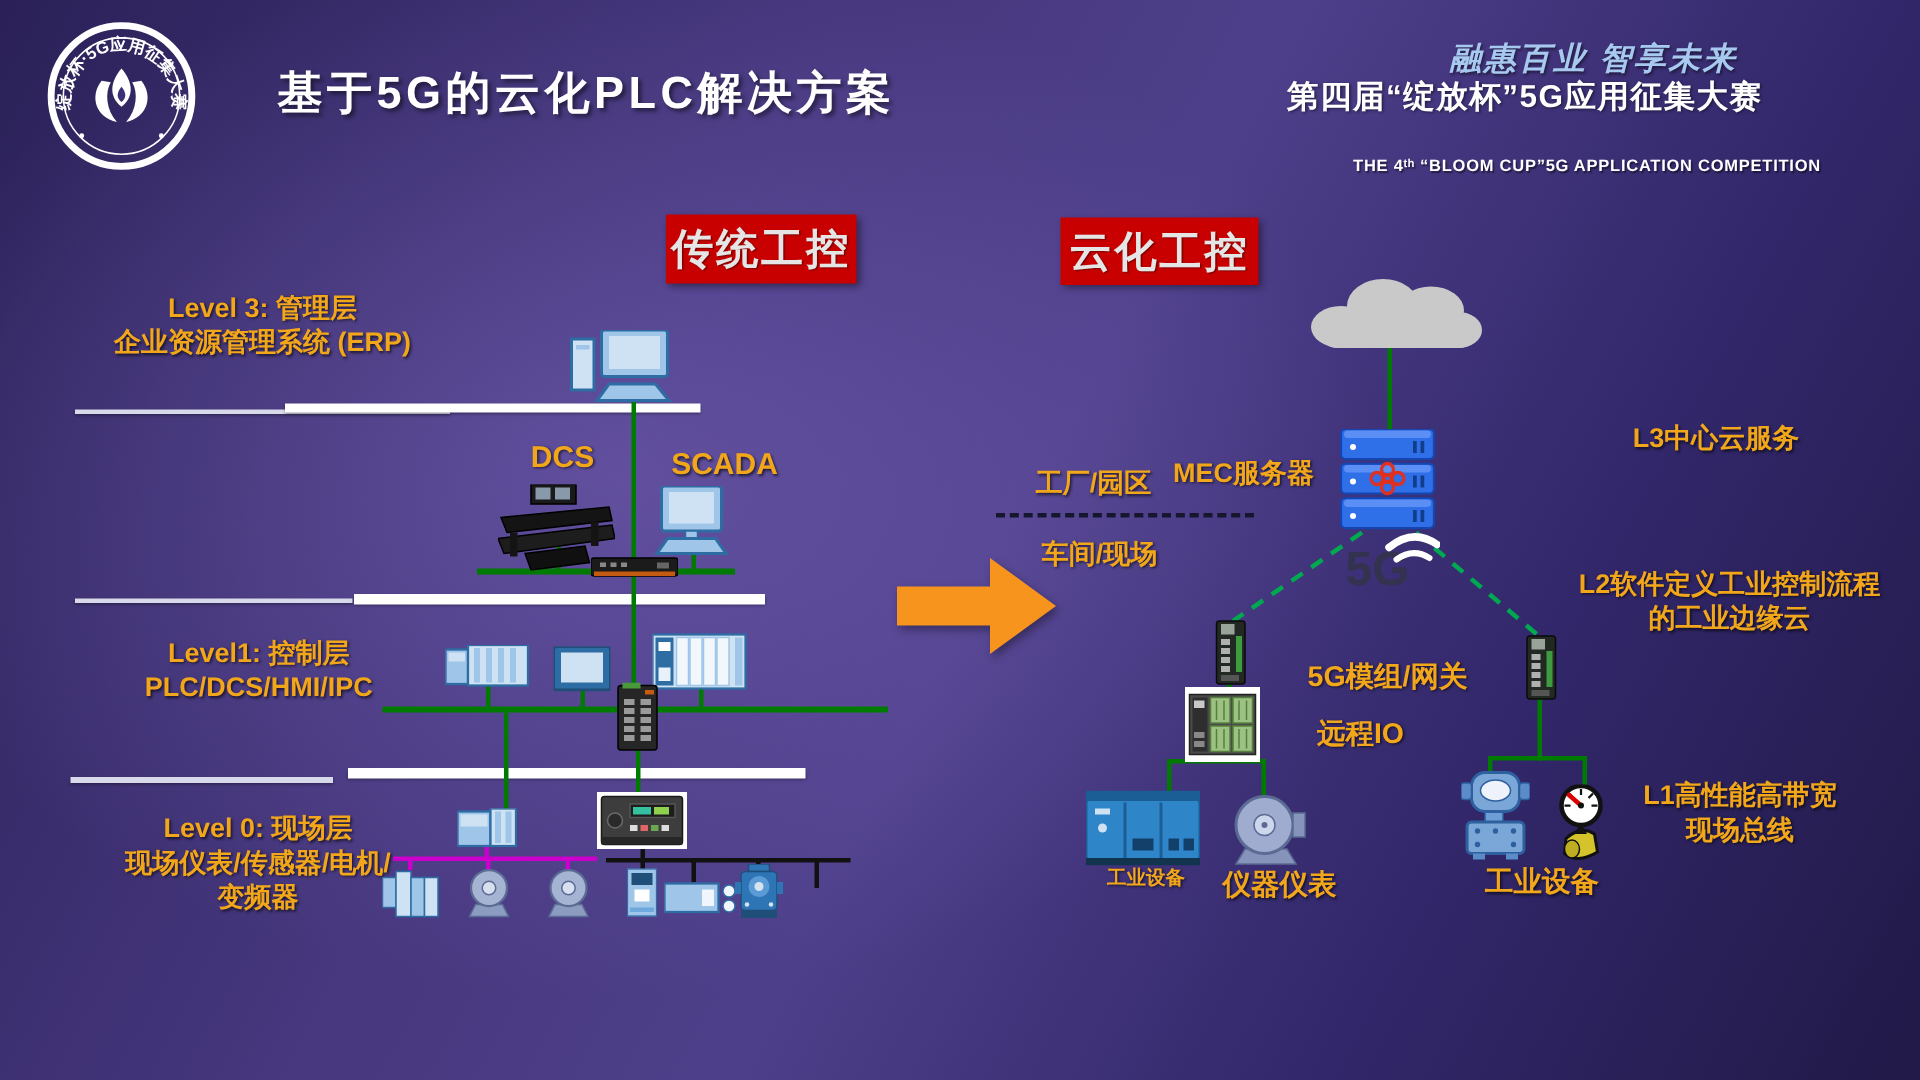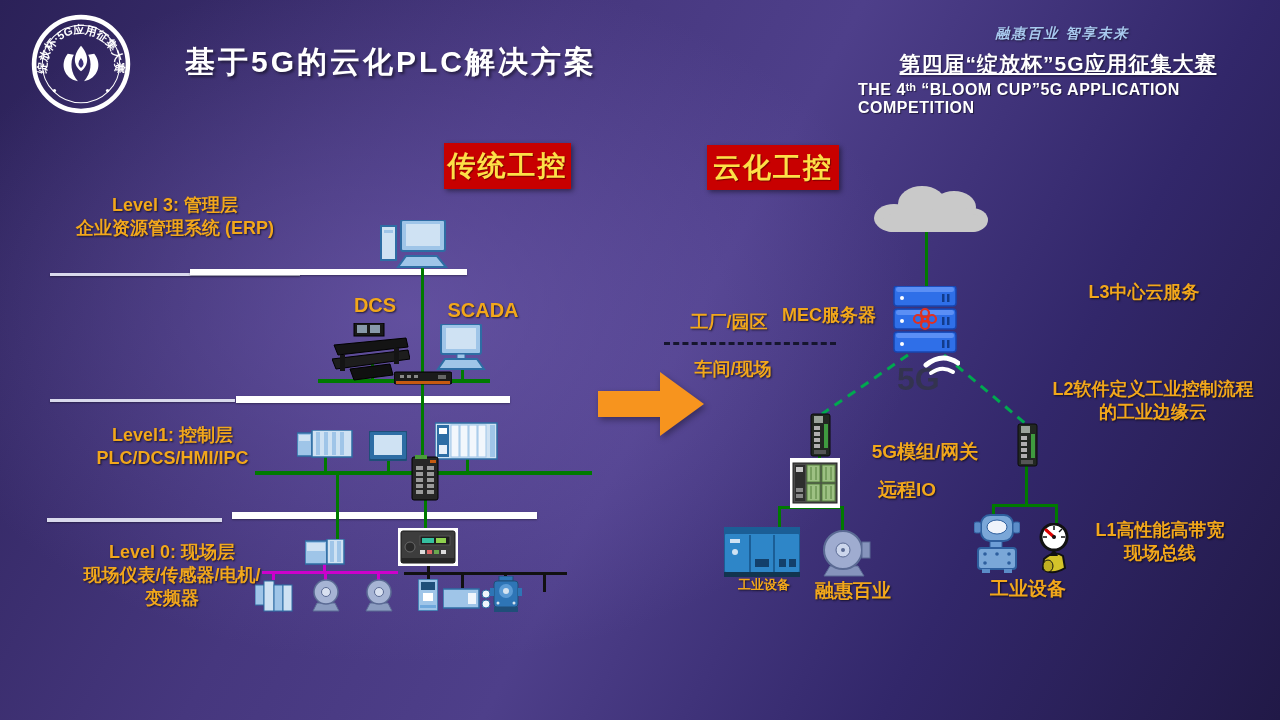--- a/index.html
+++ b/index.html
@@ -6,36 +6,36 @@
   .slide{
     position:relative;width:1280px;height:720px;overflow:hidden;
     font-family:"Liberation Sans","DejaVu Sans",sans-serif;
     background:
       radial-gradient(ellipse 820px 560px at 32% 44%, rgba(120,100,185,.55) 0%, rgba(120,100,185,0) 62%),
       linear-gradient(118deg,#2b2158 0%,#46377e 34%,#4e3f8a 52%,#32276a 76%,#211947 100%);
   }
   .abs{position:absolute;}
   .olabel{color:#F2A71B;font-weight:bold;font-size:18px;text-align:center;
           line-height:1.28;text-shadow:1px 1px 2px rgba(0,0,0,.65);}
-  .badge{background:#C80000;color:#fde047;font-weight:bold;font-size:28px;letter-spacing:2px;
+  .badge{background:#C80000;color:#e5e5e5;font-weight:bold;font-size:28px;letter-spacing:2px;
          display:flex;align-items:center;justify-content:center;
          box-shadow:2px 2px 5px rgba(0,0,0,.45);text-shadow:1px 1px 1px rgba(0,0,0,.4);}
   .wline{background:#fff;box-shadow:0 1px 2px rgba(0,0,0,.35);}
   .wline.thin{background:#d9d9ec;}
   .gline{background:#007A00;}
   .mline{background:#CC00CC;}
   .bline{background:#111111;}
   .title{color:#fff;font-weight:bold;font-size:30px;letter-spacing:3px;
          text-shadow:2px 2px 3px rgba(0,0,0,.5);}
-  .slogan{color:#A8C9EF;font-weight:bold;font-style:italic;font-size:14px;letter-spacing:2px;
+  .slogan{color:#A8C9EF;font-weight:bold;font-style:italic;font-size:21px;letter-spacing:2px;
           text-align:center;text-shadow:1px 1px 2px rgba(0,0,0,.5);}
-  .comp-cn{color:#fff;font-weight:bold;font-size:21px;letter-spacing:1px;text-align:center;
-           text-shadow:1px 1px 2px rgba(0,0,0,.5);text-decoration:underline;}
-  .comp-en{color:#fff;font-weight:bold;font-size:16px;letter-spacing:.5px;text-align:left;
-           text-shadow:1px 1px 1px rgba(0,0,0,.5);}
+  .comp-cn{color:#fff;font-weight:bold;font-size:21px;letter-spacing:1px;text-align:left;
+           text-shadow:1px 1px 2px rgba(0,0,0,.5);}
+  .comp-en{color:#fff;font-weight:bold;font-size:11px;letter-spacing:.5px;text-align:center;
+           text-shadow:1px 1px 1px rgba(0,0,0,.5);margin-top:24px;}
   .zone-dash{border-top:3px dashed #16162e;}
   .arrow{filter:drop-shadow(2px 3px 3px rgba(0,0,0,.35));}
 </style>
 </head>
 <body>
 
 <div class="slide">
 
   <svg class="abs" style="left:30px;top:13px;" width="102" height="102" viewBox="0 0 100 100">
     <circle cx="50" cy="50" r="46" fill="none" stroke="#fff" stroke-width="4.5"></circle>
@@ -435,16 +435,16 @@
   <div class="abs olabel" style="left:1054px;top:281px;width:180px;">L3中心云服务</div>
   <div class="abs olabel" style="left:1038px;top:378px;width:230px;">
     <div>L2软件定义工业控制流程</div>
     <div>的工业边缘云</div>
   </div>
   <div class="abs olabel" style="left:1070px;top:519px;width:180px;">
     <div>L1高性能高带宽</div>
     <div>现场总线</div>
   </div>
   <div class="abs olabel" style="left:714px;top:577px;width:100px;font-size:13px;">工业设备</div>
-  <div class="abs olabel" style="left:803px;top:579px;width:100px;font-size:19px;">融惠百业</div>
+  <div class="abs olabel" style="left:803px;top:579px;width:100px;font-size:19px;">仪器仪表</div>
   <div class="abs olabel" style="left:978px;top:577px;width:100px;font-size:19px;">工业设备</div>
 
 </div>
 
 </body></html>

